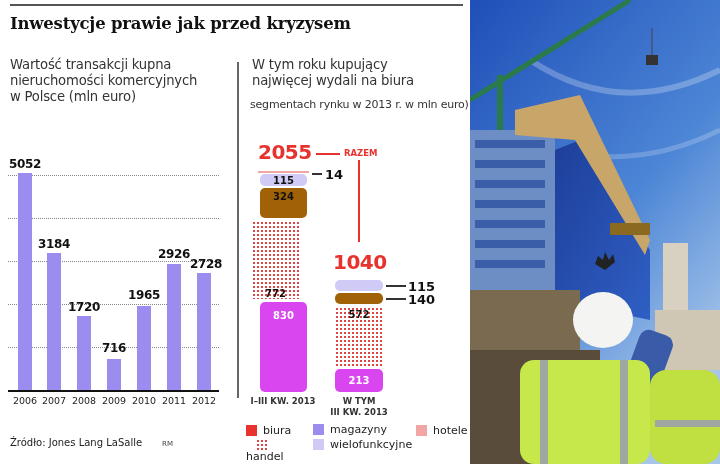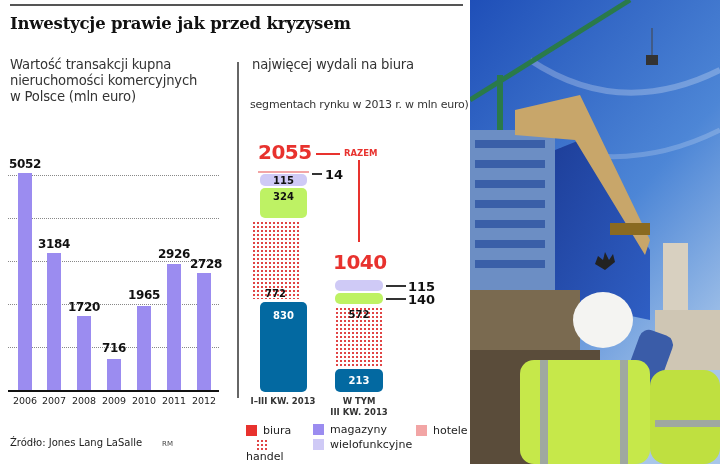--- a/index.html
+++ b/index.html
@@ -12,22 +12,22 @@
   .note { font-size: 11px; line-height: 14px; color: #333; letter-spacing: -0.2px; }
   .divider { left: 237px; top: 62px; width: 1.5px; height: 336px; background: #666; }
   .grid { left: 8px; width: 211px; height: 0; border-top: 1.5px dotted #888; }
   .baseline { left: 8px; top: 390px; width: 211px; height: 2px; background: #111; }
   .bar { background: #9b8cf0; width: 14px; }
   .val { font-size: 12px; font-weight: bold; color: #111; text-align: center; width: 40px; letter-spacing: -0.3px; }
   .year { font-size: 9.5px; color: #222; text-align: center; width: 32px; top: 395px; }
   .source { left: 10px; top: 437px; font-size: 10px; color: #222; }
   .source .rm { font-size: 7px; margin-left: 20px; color: #444; }
   .seg { border-radius: 5px; display: flex; align-items: center; justify-content: center; font-size: 10px; font-weight: bold; color: #111; }
-  .biura { background: #0369a1; color: #fff; }
-  .magazyny { background: #bef264; }
+  .biura { background: #d946ef; color: #fff; }
+  .magazyny { background: #a16207; }
   .wielo { background: #cfcaf6; }
   .hotele { background: #f2a5a5; }
   .handel {
     border-radius: 0;
     background-color: #fff;
     background-image: radial-gradient(circle, #e04545 1.1px, transparent 1.3px);
     background-size: 4px 4px;
   }
   .handel span { background: rgba(255,255,255,0.0); }
   .big-num { font-size: 20px; font-weight: bold; color: #e8322e; letter-spacing: -0.5px; }
@@ -86,20 +86,21 @@
   <div class="abs year" style="left:128px;">2010</div>
   <div class="abs year" style="left:158px;">2011</div>
   <div class="abs year" style="left:188px;">2012</div>
 </div>
 
 <div class="abs source">
   <span>Źródło: Jones Lang LaSalle</span><span class="rm">RM</span>
 </div>
 
 <div class="abs subtitle" style="left:252px; top:57px;">
+  <div>W tym roku kupujący</div>
   <div>najwięcej wydali na biura</div>
 </div>
 <div class="abs note" style="left:250px; top:98px;">
   <div>segmentach rynku w 2013 r. w mln euro)</div>
 </div>
 
 <div>
   <div class="abs big-num" style="left:258px; top:140px;">2055</div>
   <div class="abs callout-line" style="left:316px; top:153px; width:24px;"></div>
   <div class="abs razem" style="left:344px; top:148px;">RAZEM</div>

